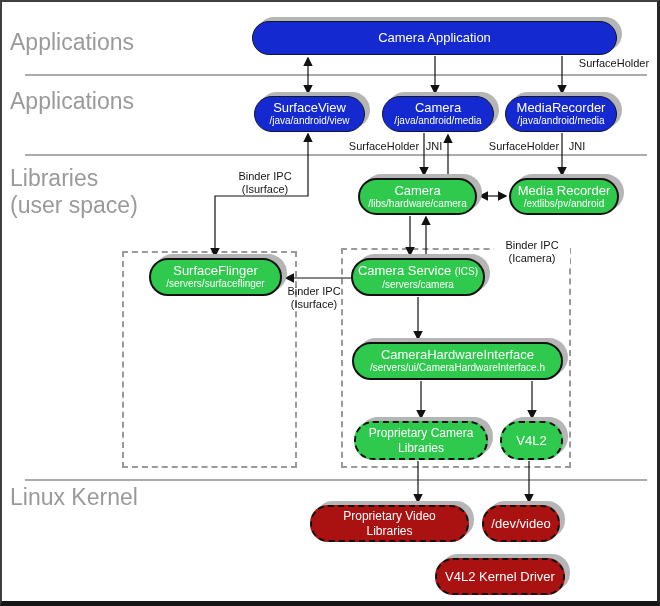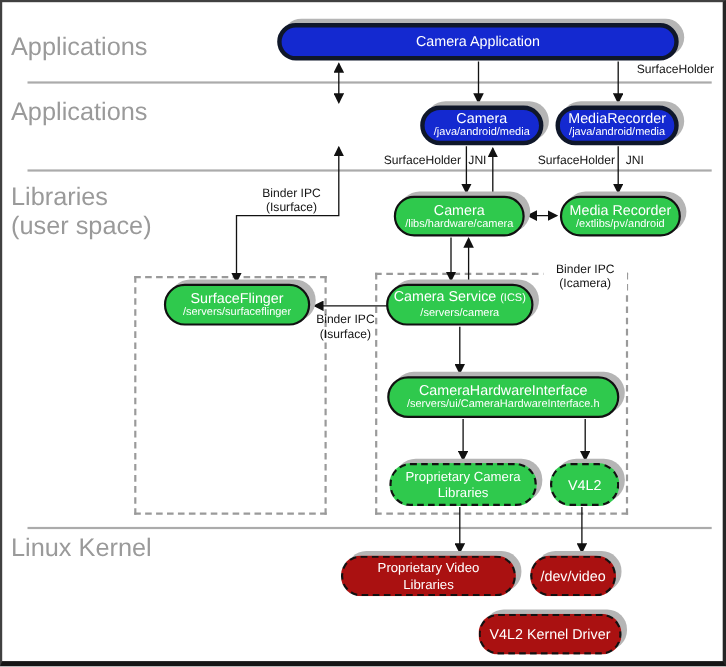--- a/index.html
+++ b/index.html
@@ -19,21 +19,21 @@
   .edges{position:absolute;left:0;top:0;pointer-events:none;}
   .node{
     position:absolute;display:flex;flex-direction:column;align-items:center;justify-content:center;
     color:#fff;text-align:center;box-sizing:border-box;
     box-shadow:5px -4px 0 var(--shadow,#b5b5b5);
   }
   .node .title{font-size:13px;line-height:14px;white-space:pre-line;}
   .node .title .suffix{font-size:10px;}
   .node .subtitle{font-size:10px;line-height:12px;}
   .node.wrap .title{font-size:12px;line-height:15px;padding:0 10px;text-align:center;}
-  .blue{background:var(--node-blue,#1429d0);border:4px solid #0f172a;border-radius:18px;}
+  .blue{background:var(--node-blue,#1429d0);border:1px solid #0f172a;border-radius:18px;}
   .green{background:var(--node-green,#2fc94d);border:2px solid #111;border-radius:19px;}
   .green-dashed{background:var(--node-green,#2fc94d);border:2px dashed #111;border-radius:19px;}
   .red-dashed{background:var(--node-red,#aa1111);border:2px dashed #111;border-radius:18px;}
   .elabel{
     position:absolute;font-size:11px;line-height:13px;color:#151515;text-align:center;
   }
   .elabel.bg{background:#fff;}
 </style>
 </head>
 <body>
@@ -80,20 +80,24 @@
       <line x1="530" y1="379" x2="530" y2="416" marker-end="url(#ah)"></line>
       <line x1="416" y1="459" x2="416" y2="500" marker-end="url(#ah)"></line>
       <line x1="527" y1="459" x2="527" y2="500" marker-end="url(#ah)"></line>
     </g>
   </svg>
 
   <div class="node blue" style="left:250px;top:19px;width:365px;height:34px">
     <span class="title">Camera Application</span>
   </div>
 
+  <div class="node blue" style="left:252px;top:94px;width:111px;height:36px">
+    <span class="title">SurfaceView</span>
+    <span class="subtitle">/java/android/view</span>
+  </div>
   <div class="node blue" style="left:380px;top:94px;width:112px;height:36px">
     <span class="title">Camera</span>
     <span class="subtitle">/java/android/media</span>
   </div>
   <div class="node blue" style="left:503px;top:94px;width:112px;height:36px">
     <span class="title">MediaRecorder</span>
     <span class="subtitle">/java/android/media</span>
   </div>
 
   <div class="node green" style="left:356px;top:176px;width:119px;height:37px">

